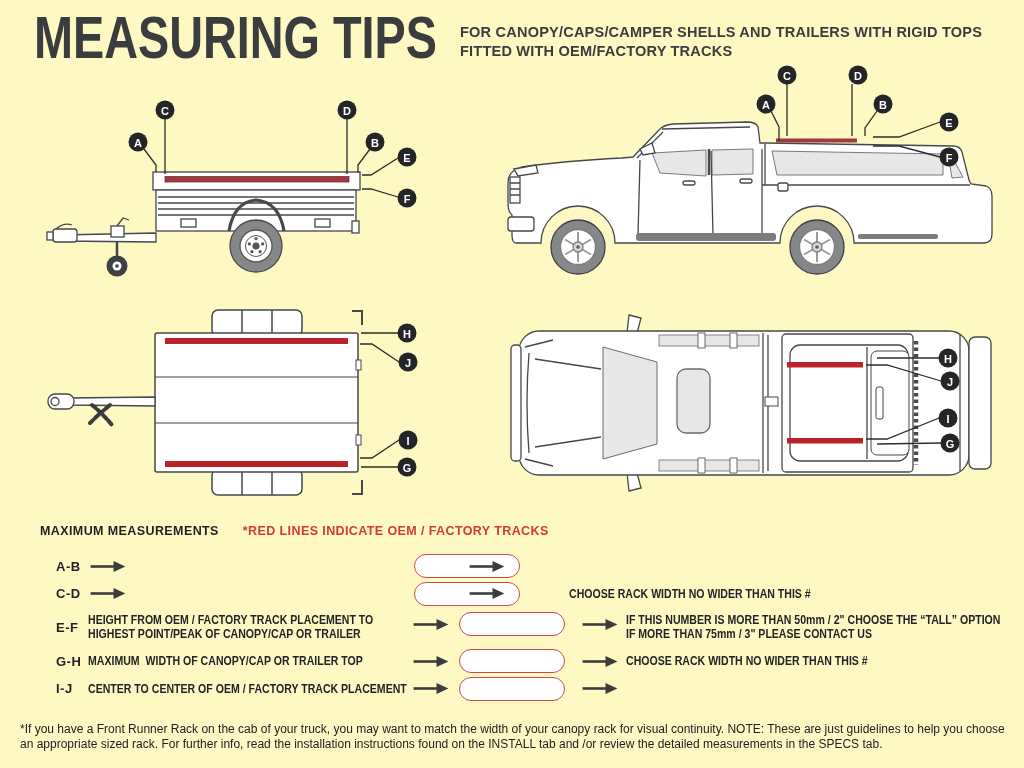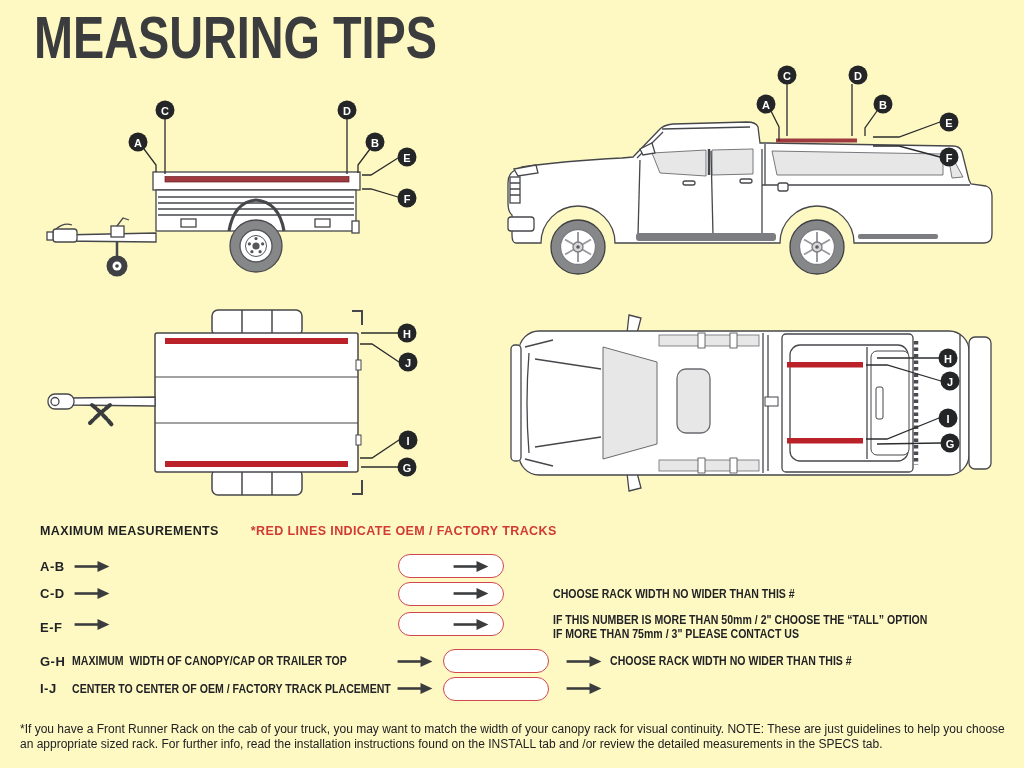--- a/index.html
+++ b/index.html
@@ -17,24 +17,24 @@
             letter-spacing:.2px;color:var(--ink);}
   .subtitle div{white-space:pre;transform:scaleX(.97);transform-origin:0 50%;}
   
   .fig{position:absolute;}
   .badge{position:absolute;width:19px;height:19px;border-radius:50%;background:#242527;color:#fff;
          font-size:11px;font-weight:bold;display:flex;align-items:center;justify-content:center;
          transform:translate(-50%,-50%);z-index:5;letter-spacing:0;}
   
   .m-head{position:absolute;left:40px;top:524px;font-size:12.5px;font-weight:bold;letter-spacing:.4px;
           white-space:pre;color:#1f2022;}
-  .m-note{color:var(--red-text);margin-left:32px;font-weight:bold;}
+  .m-note{color:var(--red-text);margin-left:24px;font-weight:bold;}
   .rows{position:absolute;left:0;top:552px;width:1024px;}
   .m-row{display:grid;grid-template-columns:32px 323px 45px 113px 57px auto;align-items:center;
-         padding-left:40px;}
+         padding-left:40px;margin-left:16px;}
   .h28{height:28px}.h27{height:27px}.h40{height:40px}
   .m-key{font-size:13px;font-weight:bold;letter-spacing:.5px;color:#222326;white-space:pre;}
   .m-desc,.m-guid{font-size:12px;font-weight:bold;color:#222326;line-height:14px;}
   .m-desc div,.m-guid div{white-space:pre;transform:scaleX(.88);transform-origin:0 50%;}
   .arrow{display:block;}
   .ac1{padding-left:2px;}
   .ac2{padding-left:13px;}
   .capsule{width:106px;height:24px;border:1.6px solid var(--capsule-border);border-radius:13px;
            margin-left:3px;background:#fff;}
   .row-tall .capsule{align-self:start;margin-top:5px;}
@@ -44,20 +44,24 @@
   .footnote{position:absolute;left:20px;top:722px;width:992px;font-size:12px;line-height:14.6px;
             color:#202124;letter-spacing:0px;}
   svg{display:block;}
 </style>
 </head>
 <body>
 
 <div class="page">
 
   <h1 class="title">MEASURING TIPS</h1>
+  <div class="subtitle">
+    <div>FOR CANOPY/CAPS/CAMPER SHELLS AND TRAILERS WITH RIGID TOPS</div>
+    <div>FITTED WITH OEM/FACTORY TRACKS</div>
+  </div>
 
   <svg class="fig" style="left:25px;top:95px" width="435" height="200" viewBox="0 0 435 200">
     <g fill="none" stroke="#46474b" stroke-width="1.3">
       <path d="M131 138 L36 140 L36 146 L131 147 Z" fill="#fff"></path>
       <rect x="28" y="134" width="24" height="13" rx="3" fill="#fff"></rect>
       <path d="M31 134 q8 -7 16 -4"></path>
       <rect x="22" y="137" width="6" height="8" fill="#fff"></rect>
       <rect x="86" y="131" width="13" height="11" fill="#fff"></rect>
       <path d="M92 131 L98 123 L104 125"></path>
       <path d="M92 147 L92 163" stroke-width="2.5"></path>
@@ -285,20 +289,24 @@
             <polygon points="25,0 38,6 25,12" style="fill:var(--ink)"></polygon>
           </svg>
         </div>
       <div class="m-guid">
           <div>CHOOSE RACK WIDTH NO WIDER THAN THIS #</div>
         </div>
     </div>
 
     <div class="m-row h40 row-tall">
       <div class="m-key">E-F</div>
+      <div class="m-desc">
+        <div>HEIGHT FROM OEM / FACTORY TRACK PLACEMENT TO</div>
+        <div>HIGHEST POINT/PEAK OF CANOPY/CAP OR TRAILER</div>
+      </div>
       <div class="ac1 acell">
           <svg class="arrow" width="36" height="11" viewBox="0 0 38 12">
             <rect y="4.6" width="27" height="2.8" style="fill:var(--ink)"></rect>
             <polygon points="25,0 38,6 25,12" style="fill:var(--ink)"></polygon>
           </svg>
         </div>
       <div class="capsule"></div>
       <div class="ac2 acell">
           <svg class="arrow" width="36" height="11" viewBox="0 0 38 12">
             <rect y="4.6" width="27" height="2.8" style="fill:var(--ink)"></rect>

